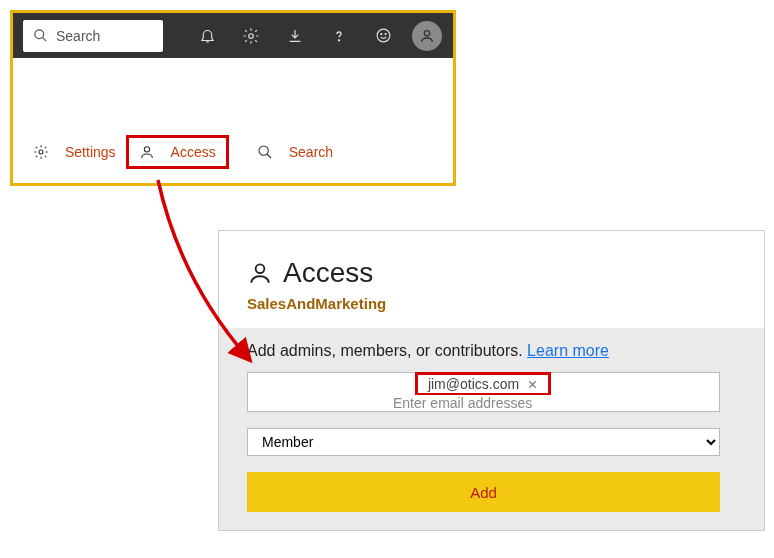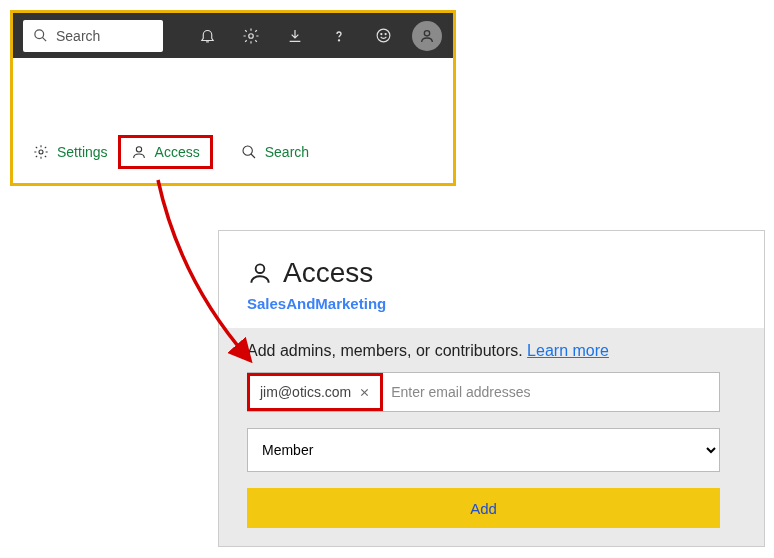--- a/index.html
+++ b/index.html
@@ -62,23 +62,23 @@
       align-items: center;
       gap: 0;
       padding: 10px 10px 14px 10px;
       position: absolute;
       bottom: 0;
       left: 0;
     }
     .sub-toolbar .tb-item {
       display: flex;
       align-items: center;
-      gap: 8px;
+      gap: 16px;
       padding: 6px 10px;
-      color: #15803d;
+      color: #c2410c;
     }
     .highlight-box {
       border: 3px solid #d40000;
     }
     
     .bottom-panel {
       position: absolute;
       border: 1px solid #ccc;
       left: 218px;
       top: 230px;
@@ -89,21 +89,21 @@
       padding: 26px 28px 16px 28px;
     }
     .bp-title {
       display: flex;
       align-items: center;
       gap: 10px;
       font-size: 28px;
       color: #222;
     }
     .bp-sub {
-      color: #3b82f6;
+      color: #a16207;
       font-weight: 600;
       margin-top: 6px;
       font-size: 15px;
     }
     .bp-form-area {
       background: #eaeaea;
       padding: 14px 44px 18px 28px;
     }
     .form-prompt {
       font-size: 16px;
@@ -117,20 +117,21 @@
     }
     .email-row {
       background: #fff;
       border: 1px solid #bbb;
       height: 40px;
       display: flex;
       align-items: center;
       padding: 0;
       gap: 0;
       margin-bottom: 16px;
+      flex-direction: column;
     }
     .chip {
       display: flex;
       align-items: center;
       gap: 8px;
       padding: 0 10px;
       height: 100%;
       border: 3px solid #d40000;
       margin: -1px 0 -1px -1px;
       color: #444;
@@ -146,35 +147,35 @@
       flex: 1;
       height: 100%;
       padding: 0 8px;
       font-size: 14px;
       color: #555;
       font-family: Liberation Sans, sans-serif;
     }
     .email-input::placeholder { color: #888; }
     .role-select {
       width: 100%;
-      height: 44px;
+      height: 28px;
       border: 1px solid #bbb;
       background: #fff;
       padding: 0 10px;
       font-size: 14px;
       font-family: inherit;
       margin-bottom: 16px;
     }
     .add-btn {
       width: 100%;
       height: 40px;
       background: #f2c811;
       border: none;
       font-size: 15px;
-      color: #1d4ed8;
+      color: #b91c1c;
       cursor: pointer;
       font-family: inherit;
     }
     
     .arrow-svg {
       position: absolute;
       left: 0;
       top: 0;
       width: 774px;
       height: 558px;

